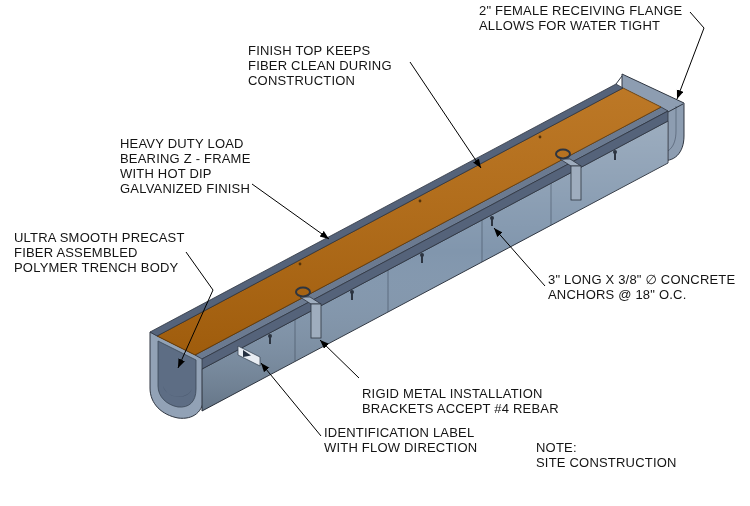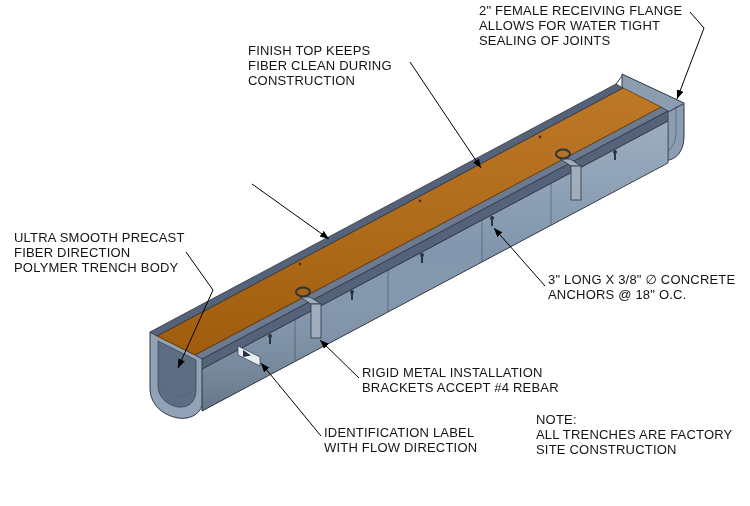--- a/index.html
+++ b/index.html
@@ -123,50 +123,54 @@
       <polyline points="186,252 213,290 178,368" marker-end="url(#arr)"></polyline>
       <polyline points="545,286 494,228" marker-end="url(#arr)"></polyline>
       <polyline points="359,378 320,340" marker-end="url(#arr)"></polyline>
       <polyline points="321,436 261,363" marker-end="url(#arr)"></polyline>
     </g>
   </svg>
 
   <div class="callout" style="left:479px;top:3px">
     <div>2" FEMALE RECEIVING FLANGE</div>
     <div>ALLOWS FOR WATER TIGHT</div>
-    <div>SEALING OF JOINTS</div>
   </div>
 
   <div class="callout" style="left:248px;top:43px">
     <div>FINISH TOP KEEPS</div>
     <div>FIBER CLEAN DURING</div>
     <div>CONSTRUCTION</div>
   </div>
 
+  <div class="callout" style="left:120px;top:136px">
+    <div>HEAVY DUTY LOAD</div>
+    <div>BEARING Z - FRAME</div>
+    <div>WITH HOT DIP</div>
+    <div>GALVANIZED FINISH</div>
+  </div>
 
   <div class="callout" style="left:14px;top:230px">
     <div>ULTRA SMOOTH PRECAST</div>
-    <div>FIBER DIRECTION</div>
+    <div>FIBER ASSEMBLED</div>
     <div>POLYMER TRENCH BODY</div>
   </div>
 
   <div class="callout" style="left:548px;top:272px">
     <div>3" LONG X 3/8" ∅ CONCRETE</div>
     <div>ANCHORS @ 18" O.C.</div>
   </div>
 
-  <div class="callout" style="left:362px;top:365px">
+  <div class="callout" style="left:362px;top:386px">
     <div>RIGID METAL INSTALLATION</div>
     <div>BRACKETS ACCEPT #4 REBAR</div>
   </div>
 
   <div class="callout" style="left:324px;top:425px">
     <div>IDENTIFICATION LABEL</div>
     <div>WITH FLOW DIRECTION</div>
   </div>
 
-  <div class="callout" style="left:536px;top:412px">
+  <div class="callout" style="left:536px;top:440px">
     <div>NOTE:</div>
-    <div>ALL TRENCHES ARE FACTORY</div>
     <div>SITE CONSTRUCTION</div>
   </div>
 
 </div>
 
 </body></html>

